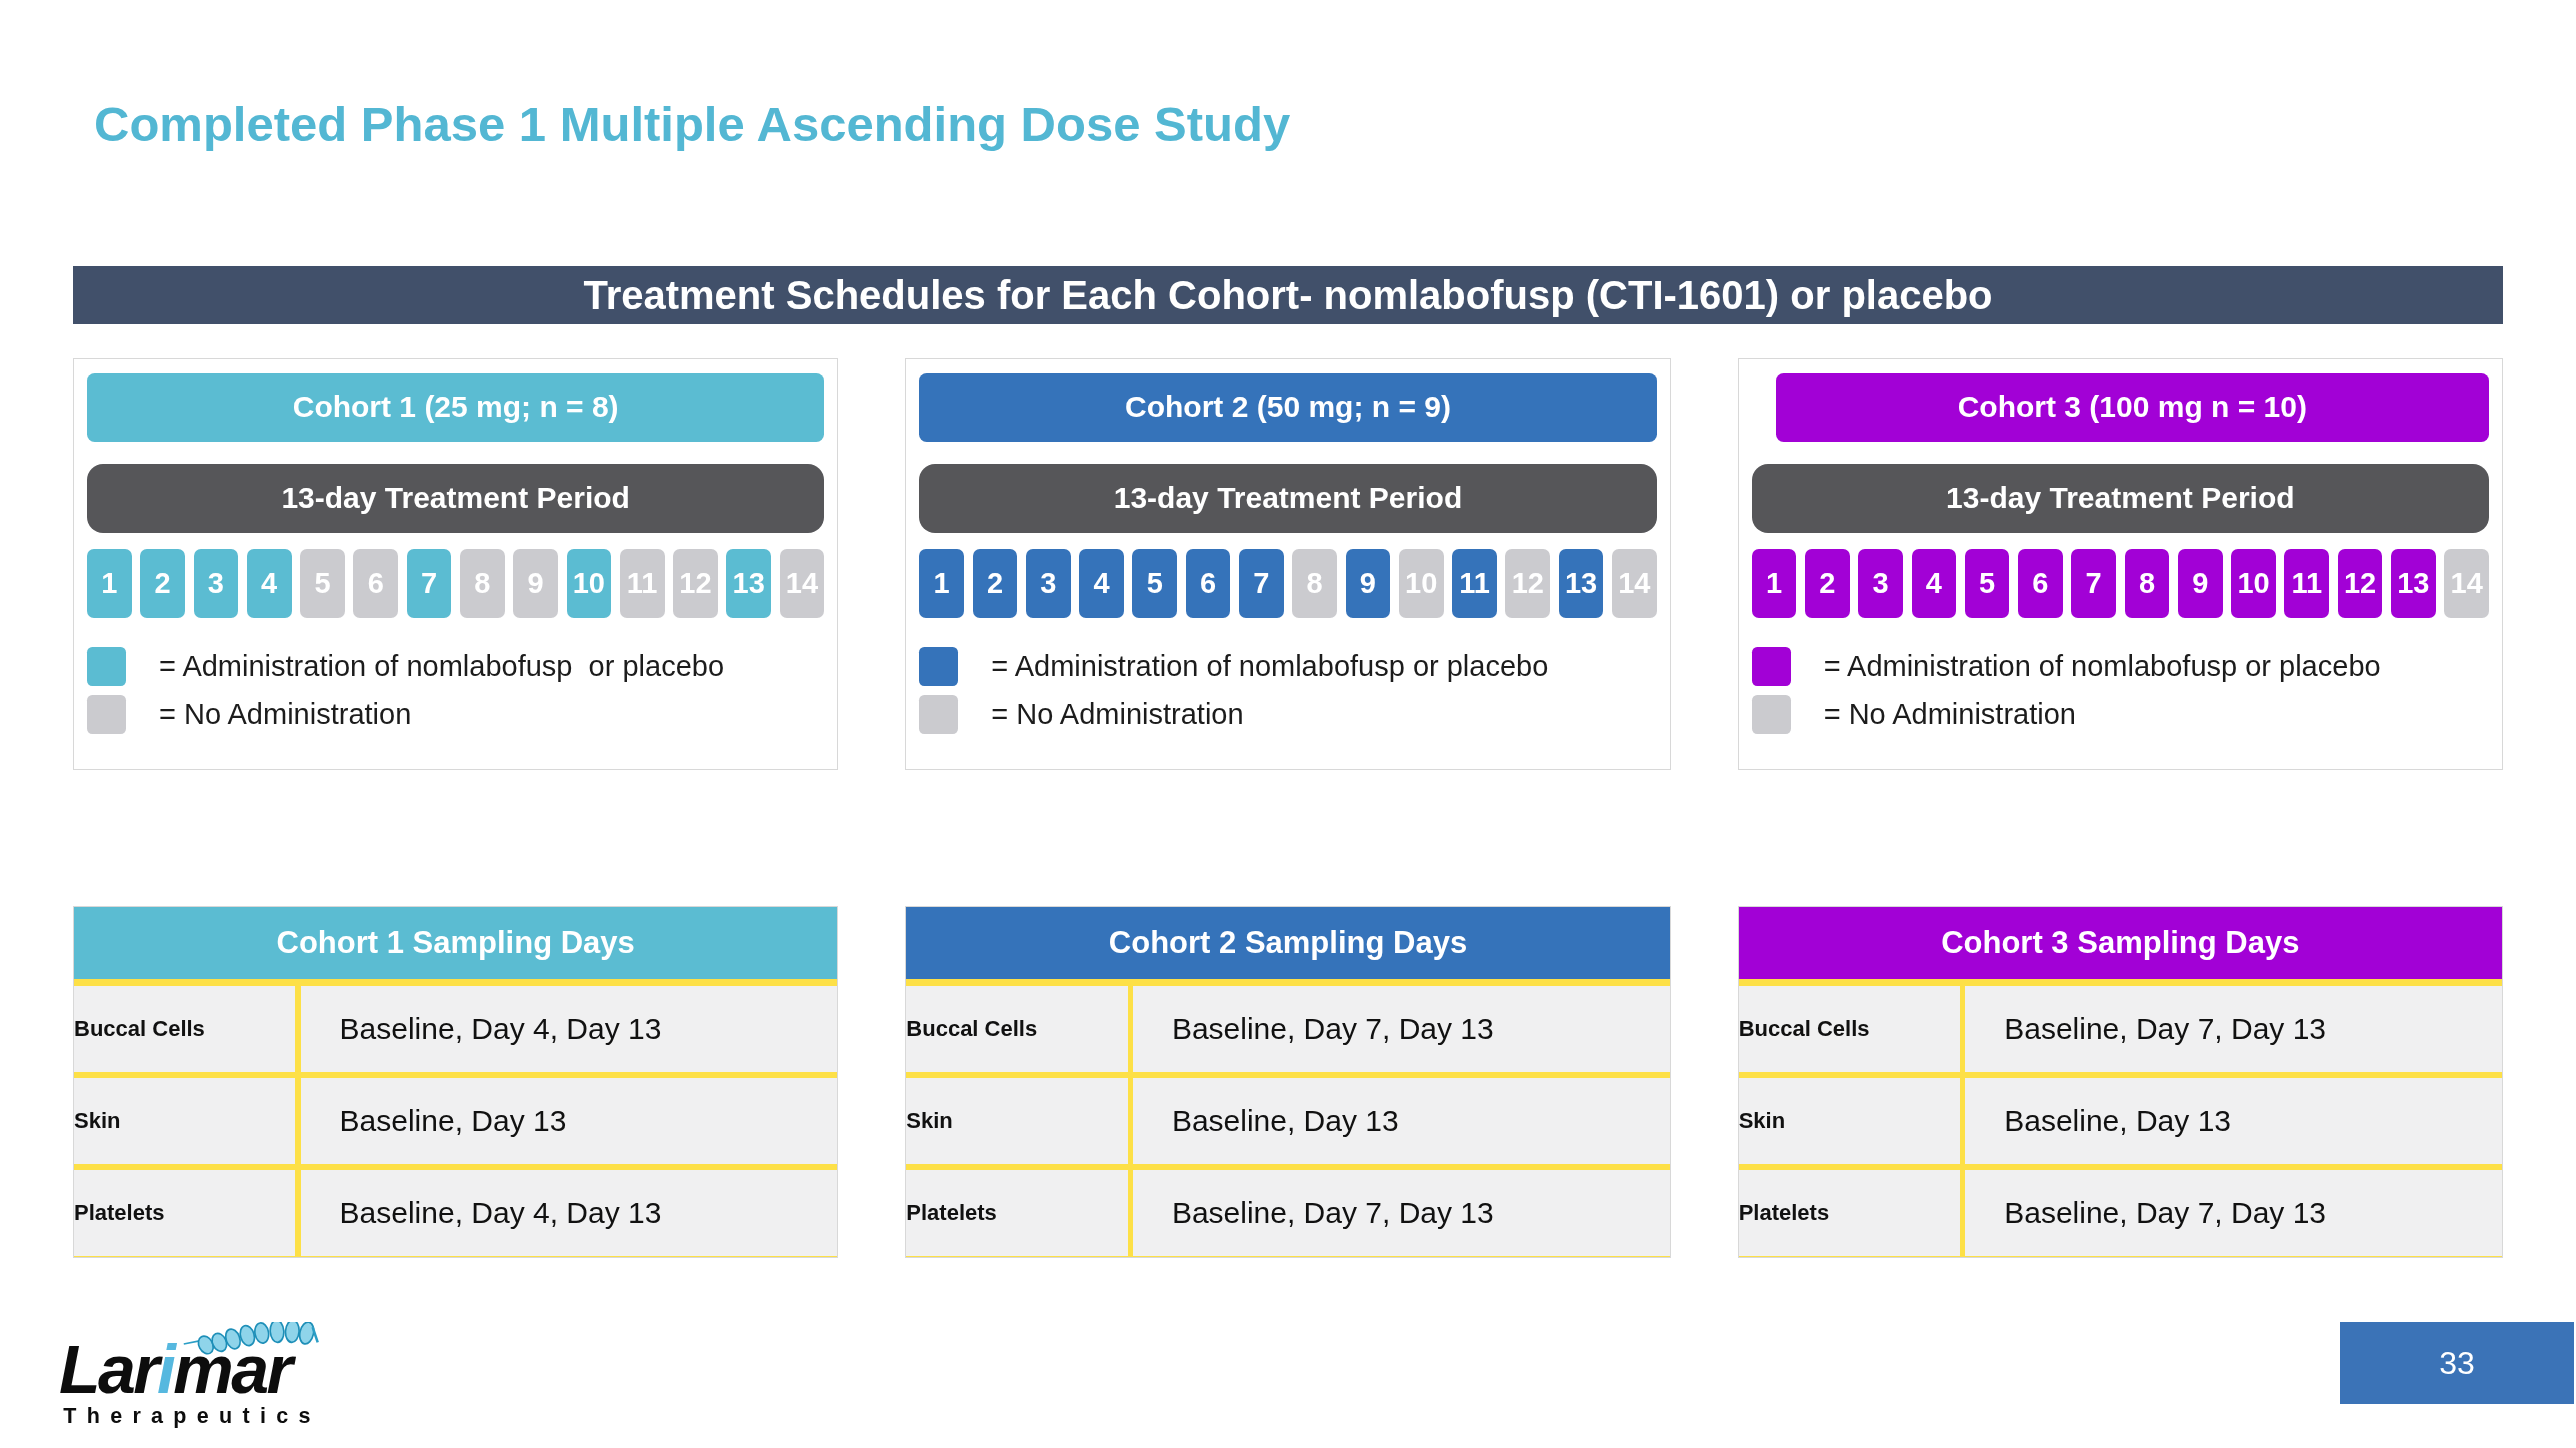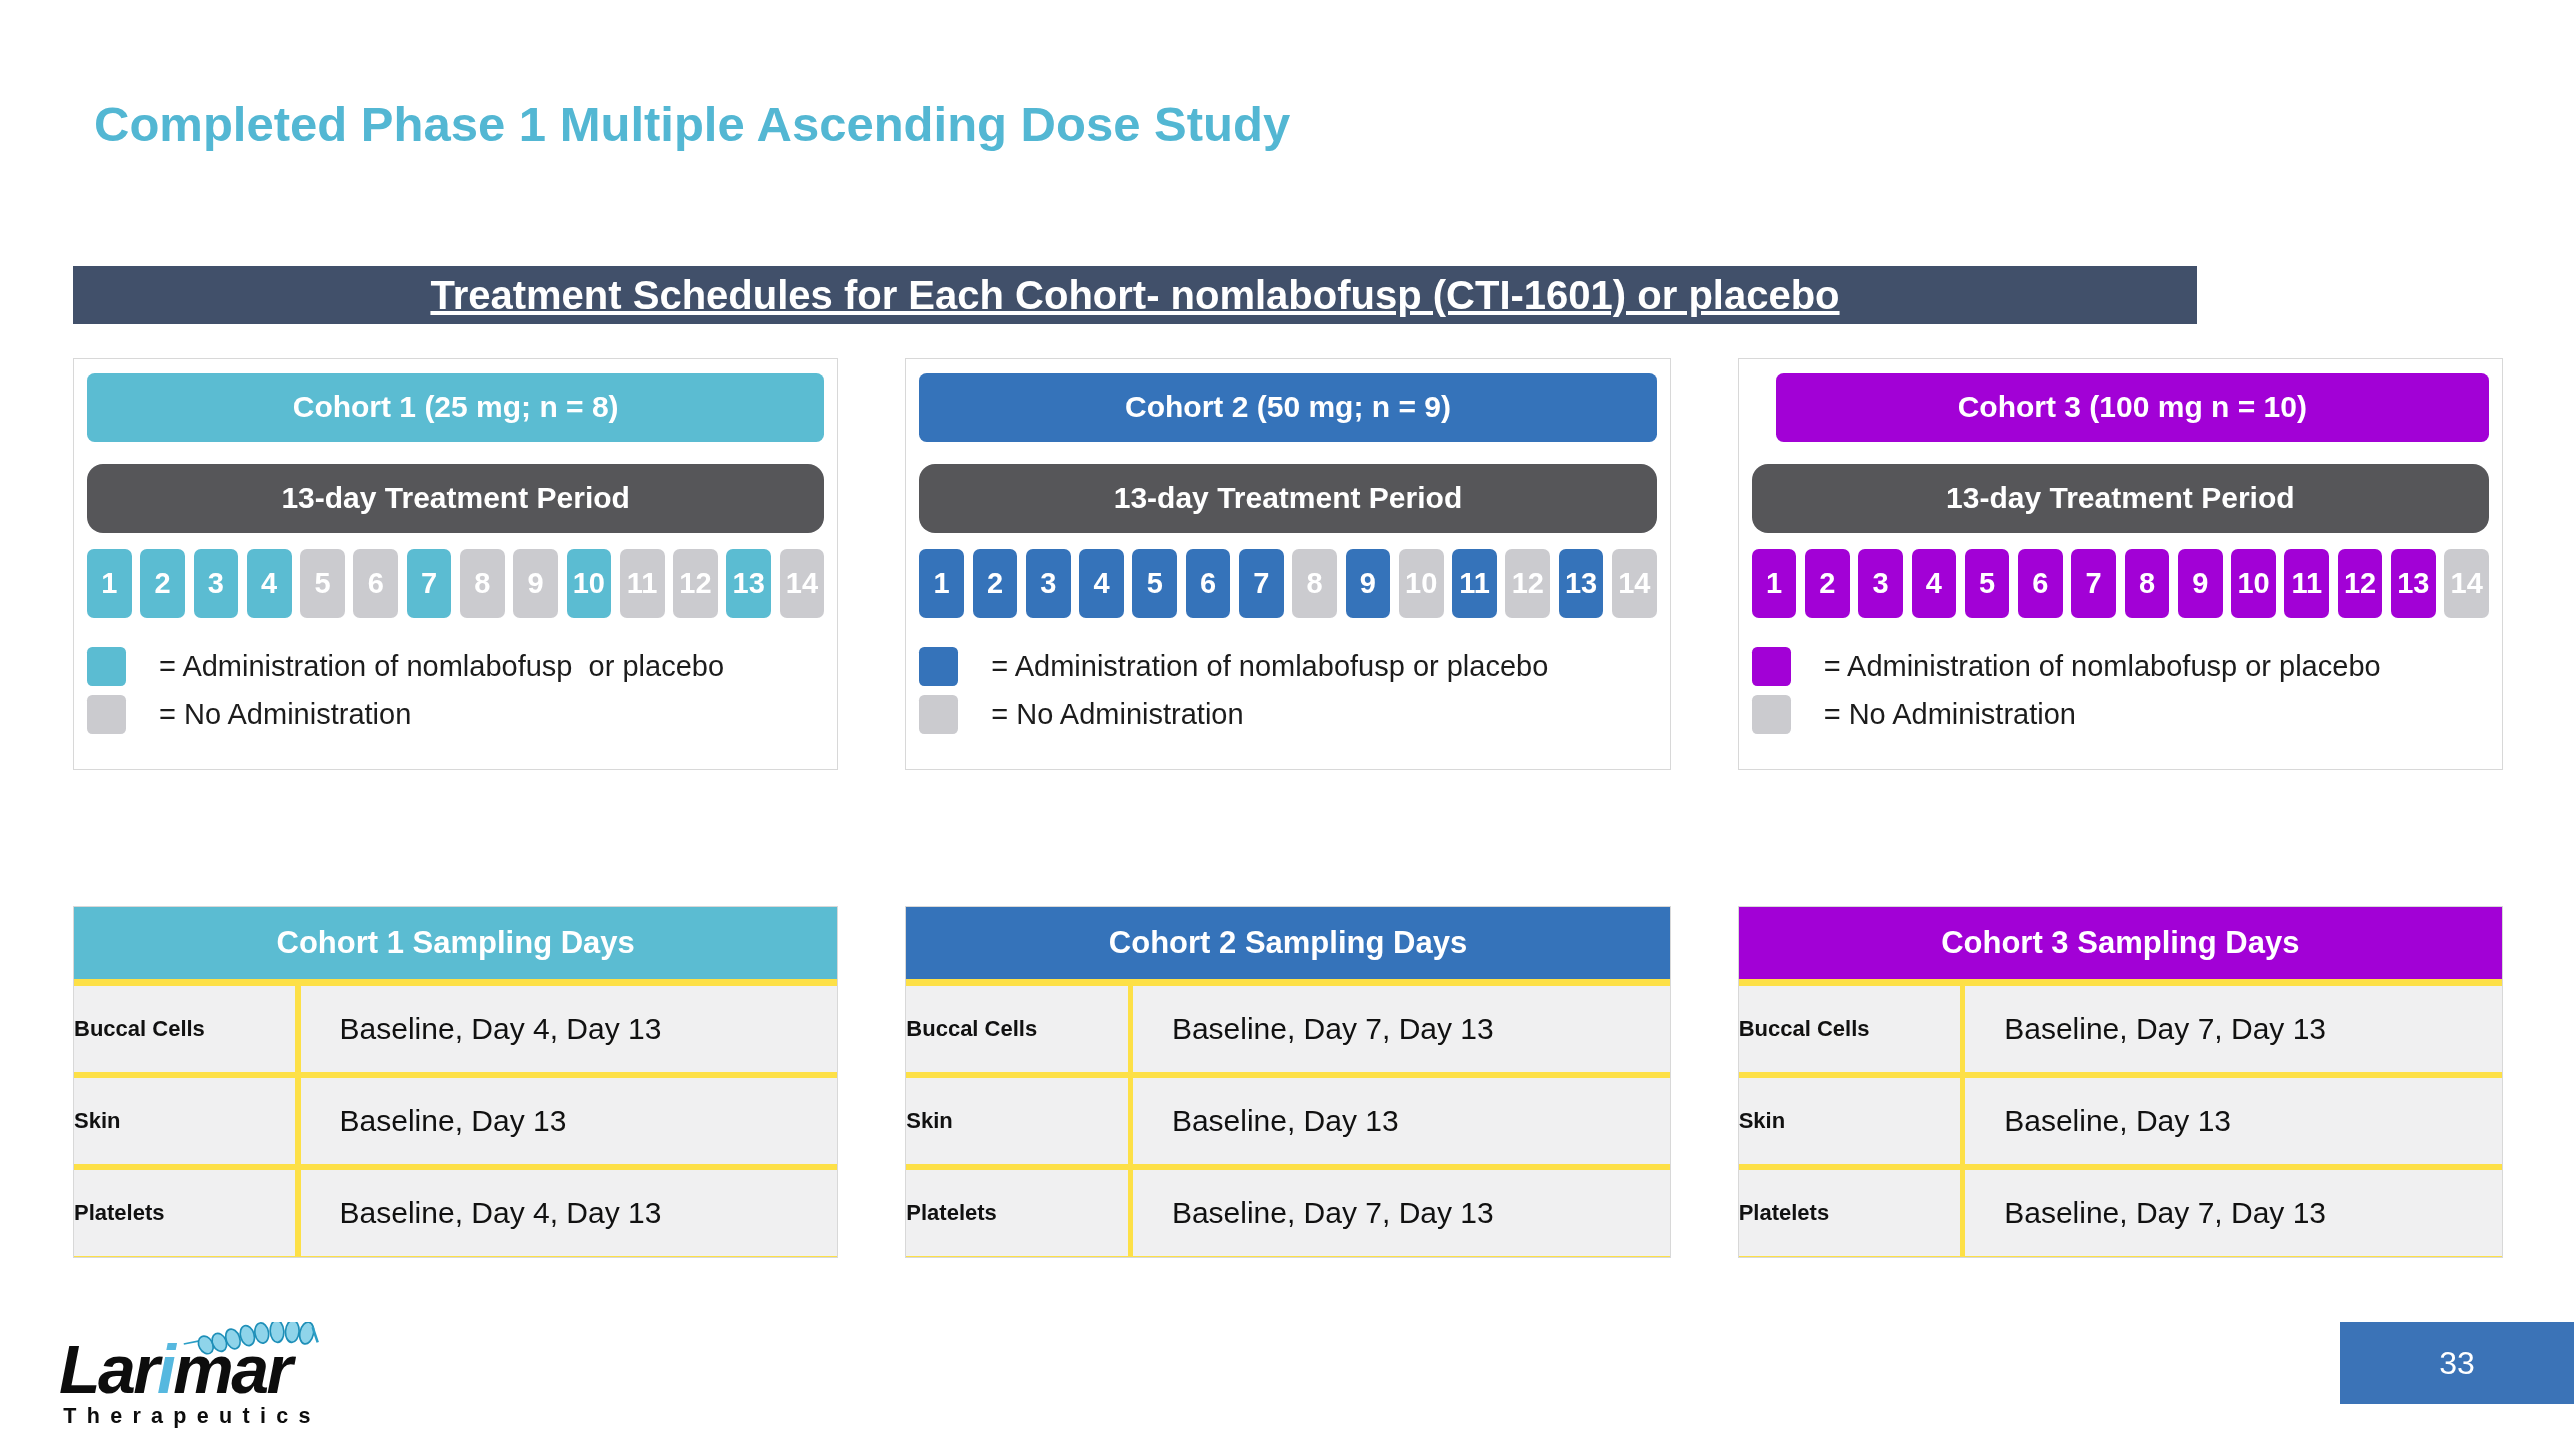--- a/index.html
+++ b/index.html
@@ -1,22 +1,22 @@
 <!DOCTYPE html>
 <html style="font-size:13.7px"><head>
 <meta charset="utf-8">
 <style>
   html,body{margin:0;padding:0;background:#ffffff;}
   body{width:2576px;height:1449px;position:relative;font-family:"Liberation Sans",sans-serif;overflow:hidden;}
   .slide{position:absolute;inset:0;background:#ffffff;}
 
   .title{position:absolute;left:94px;top:96px;font-size:49px;font-weight:bold;color:#53B7D3;letter-spacing:0px;white-space:nowrap;}
 
-  .banner{position:absolute;left:73px;width:2124px;height:58px;background:#41506A;color:#ffffff;
-          font-size:40px;font-weight:bold;display:flex;align-items:center;justify-content:center;white-space:nowrap;text-decoration:underline;}
+  .banner{position:absolute;left:73px;width:2430px;height:58px;background:#41506A;color:#ffffff;
+          font-size:40px;font-weight:bold;display:flex;align-items:center;justify-content:center;white-space:nowrap;}
   .banner.b1{top:266px;}
   .banner.b2{top:814px;}
 
   .row{position:absolute;left:73px;width:2430px;display:flex;gap:67px;}
   .row.panels{top:358px;height:412px;}
   .row.tables{top:906px;height:352px;}
 
   .panel{flex:1;background:#ffffff;border:1.7px solid #D8D8D8;box-sizing:border-box;padding:13.7px 13px 0 13px;}
   .chead,.cperiod{height:69px;border-radius:7.7px;display:flex;align-items:center;justify-content:center;
           color:#ffffff;font-size:30px;font-weight:bold;}

